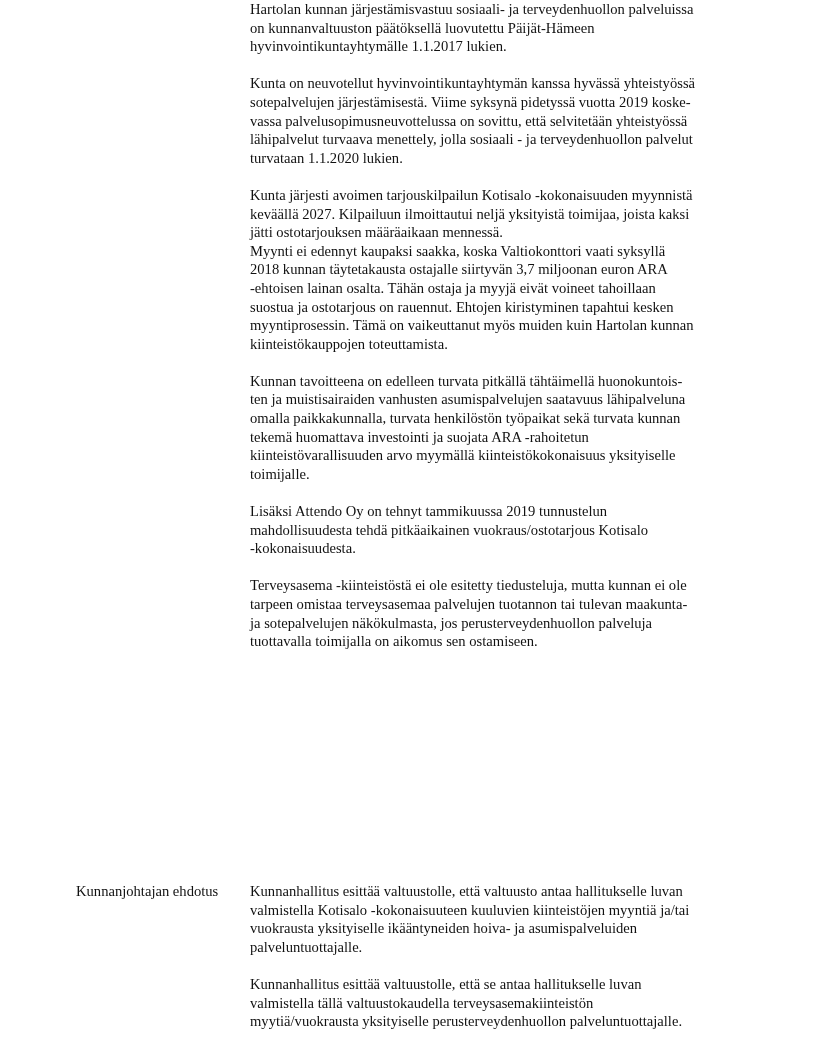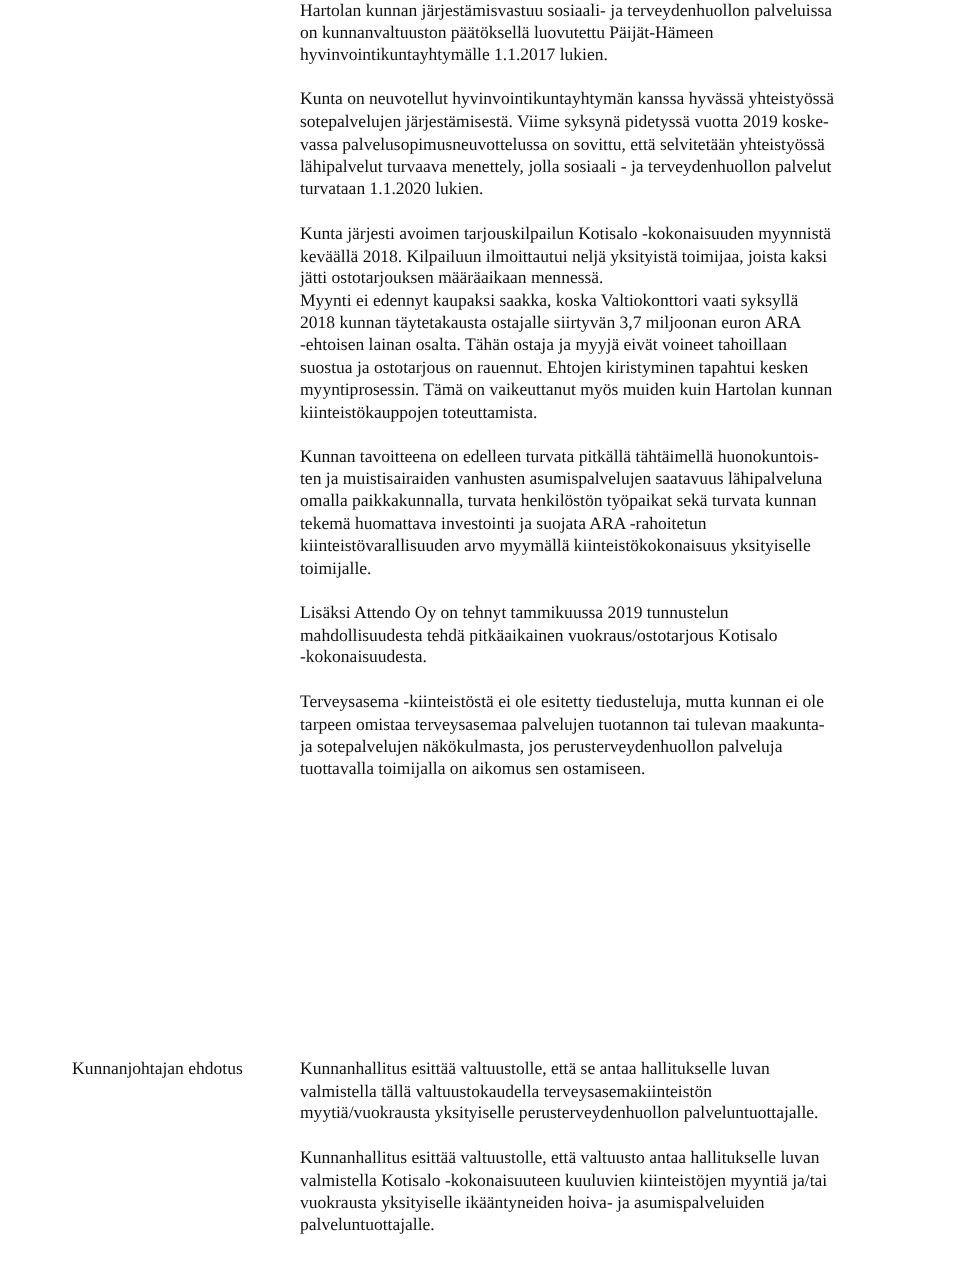--- a/index.html
+++ b/index.html
@@ -31,21 +31,21 @@
       margin-bottom: 0;
     }
     .proposal {
       position: absolute;
       left: 0;
       top: 882px;
       width: 816px;
     }
     .proposal-label {
       position: absolute;
-      left: 60px;
+      left: 76px;
       top: 0;
       width: 170px;
       white-space: nowrap;
     }
     .proposal-body {
       position: absolute;
       left: 250px;
       top: 0;
       width: 540px;
     }
@@ -56,21 +56,21 @@
 <div class="body-column">
   <p class="para">Hartolan kunnan järjestämisvastuu sosiaali- ja terveydenhuollon palveluissa
 on kunnanvaltuuston päätöksellä luovutettu Päijät-Hämeen
 hyvinvointikuntayhtymälle 1.1.2017 lukien.</p>
   <p class="para">Kunta on neuvotellut hyvinvointikuntayhtymän kanssa hyvässä yhteistyössä
 sotepalvelujen järjestämisestä. Viime syksynä pidetyssä vuotta 2019 koske-
 vassa  palvelusopimusneuvottelussa on sovittu, että selvitetään yhteistyössä
 lähipalvelut turvaava menettely, jolla sosiaali - ja terveydenhuollon palvelut
 turvataan 1.1.2020 lukien.</p>
   <p class="para tight">Kunta järjesti avoimen tarjouskilpailun Kotisalo -kokonaisuuden myynnistä
-keväällä 2018. Kilpailuun ilmoittautui neljä yksityistä toimijaa, joista kaksi
+keväällä 2027. Kilpailuun ilmoittautui neljä yksityistä toimijaa, joista kaksi
 jätti ostotarjouksen määräaikaan mennessä.</p>
   <p class="para">Myynti ei edennyt kaupaksi saakka, koska Valtiokonttori vaati syksyllä
 2018 kunnan täytetakausta ostajalle siirtyvän 3,7 miljoonan euron ARA
 -ehtoisen lainan osalta. Tähän ostaja ja myyjä eivät voineet tahoillaan
 suostua ja ostotarjous on rauennut. Ehtojen kiristyminen tapahtui kesken
 myyntiprosessin. Tämä on vaikeuttanut myös muiden kuin Hartolan kunnan
 kiinteistökauppojen toteuttamista.</p>
   <p class="para">Kunnan tavoitteena on edelleen turvata pitkällä tähtäimellä huonokuntois-
 ten ja muistisairaiden vanhusten asumispalvelujen saatavuus lähipalveluna
 omalla paikkakunnalla, turvata henkilöstön työpaikat sekä turvata kunnan
@@ -82,21 +82,21 @@
 -kokonaisuudesta.</p>
   <p class="para">Terveysasema -kiinteistöstä ei ole esitetty tiedusteluja, mutta kunnan ei ole
 tarpeen omistaa terveysasemaa palvelujen tuotannon tai tulevan maakunta-
 ja sotepalvelujen näkökulmasta, jos perusterveydenhuollon palveluja
 tuottavalla toimijalla on aikomus sen ostamiseen.</p>
 </div>
 
 <div class="proposal">
   <div class="proposal-label">Kunnanjohtajan ehdotus</div>
   <div class="proposal-body">
-    <p class="para">Kunnanhallitus esittää valtuustolle, että se antaa hallitukselle luvan
-valmistella tällä valtuustokaudella terveysasemakiinteistön
-myytiä/vuokrausta yksityiselle perusterveydenhuollon palveluntuottajalle.</p>
     <p class="para">Kunnanhallitus esittää valtuustolle, että valtuusto antaa hallitukselle luvan
 valmistella Kotisalo -kokonaisuuteen kuuluvien  kiinteistöjen myyntiä ja/tai
 vuokrausta yksityiselle ikääntyneiden hoiva- ja asumispalveluiden
 palveluntuottajalle.</p>
+    <p class="para">Kunnanhallitus esittää valtuustolle, että se antaa hallitukselle luvan
+valmistella tällä valtuustokaudella terveysasemakiinteistön
+myytiä/vuokrausta yksityiselle perusterveydenhuollon palveluntuottajalle.</p>
   </div>
 </div>
 
 </body></html>

